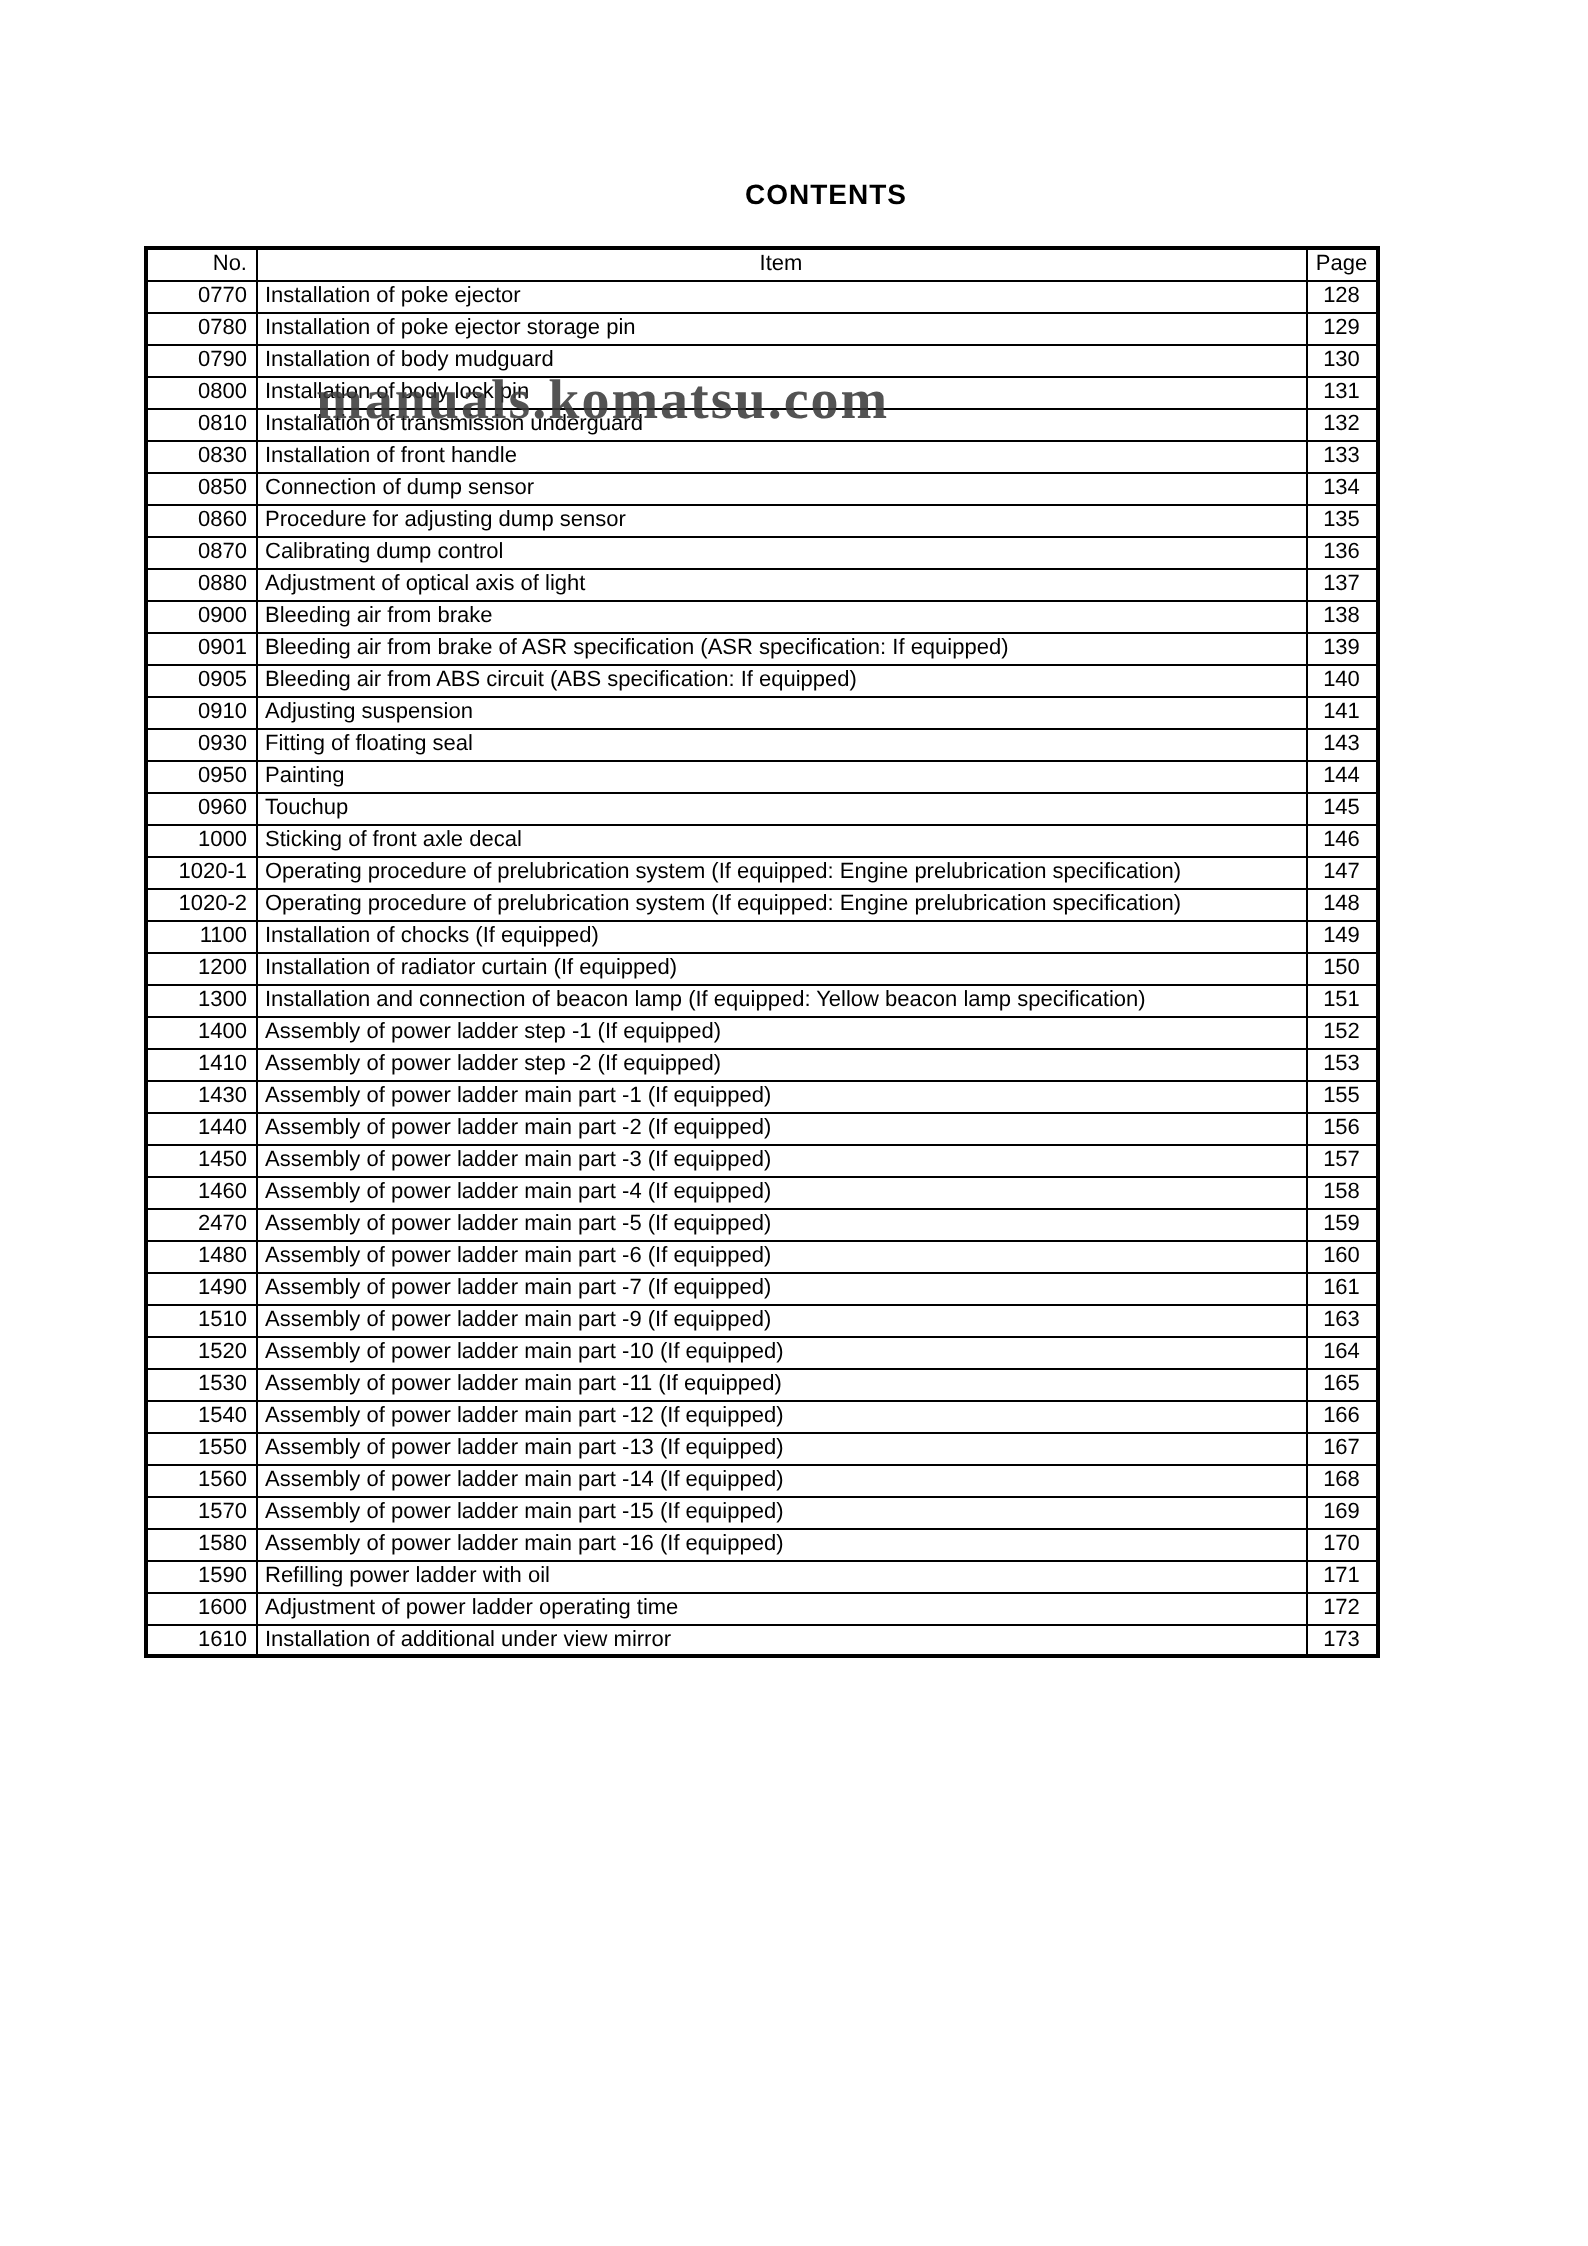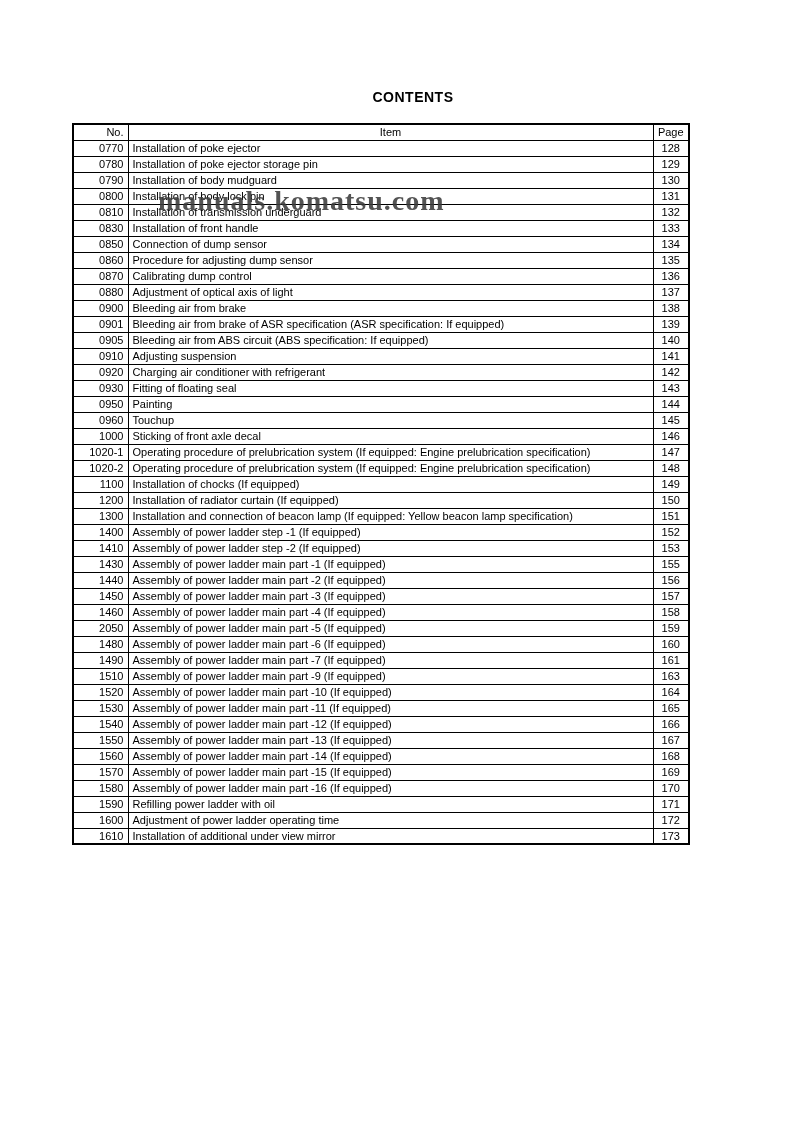--- a/index.html
+++ b/index.html
@@ -155,25 +155,20 @@
           <td class="col-no">0905</td>
           <td class="col-item">Bleeding air from ABS circuit (ABS specification: If equipped)</td>
           <td class="col-page">140</td>
         </tr>
         <tr>
           <td class="col-no">0910</td>
           <td class="col-item">Adjusting suspension</td>
           <td class="col-page">141</td>
         </tr>
         <tr>
-          <td class="col-no">0920</td>
-          <td class="col-item">Charging air conditioner with refrigerant</td>
-          <td class="col-page">142</td>
-        </tr>
-        <tr>
           <td class="col-no">0930</td>
           <td class="col-item">Fitting of floating seal</td>
           <td class="col-page">143</td>
         </tr>
         <tr>
           <td class="col-no">0950</td>
           <td class="col-item">Painting</td>
           <td class="col-page">144</td>
         </tr>
         <tr>
@@ -235,21 +230,21 @@
           <td class="col-no">1450</td>
           <td class="col-item">Assembly of power ladder main part -3 (If equipped)</td>
           <td class="col-page">157</td>
         </tr>
         <tr>
           <td class="col-no">1460</td>
           <td class="col-item">Assembly of power ladder main part -4 (If equipped)</td>
           <td class="col-page">158</td>
         </tr>
         <tr>
-          <td class="col-no">2050</td>
+          <td class="col-no">2470</td>
           <td class="col-item">Assembly of power ladder main part -5 (If equipped)</td>
           <td class="col-page">159</td>
         </tr>
         <tr>
           <td class="col-no">1480</td>
           <td class="col-item">Assembly of power ladder main part -6 (If equipped)</td>
           <td class="col-page">160</td>
         </tr>
         <tr>
           <td class="col-no">1490</td>

